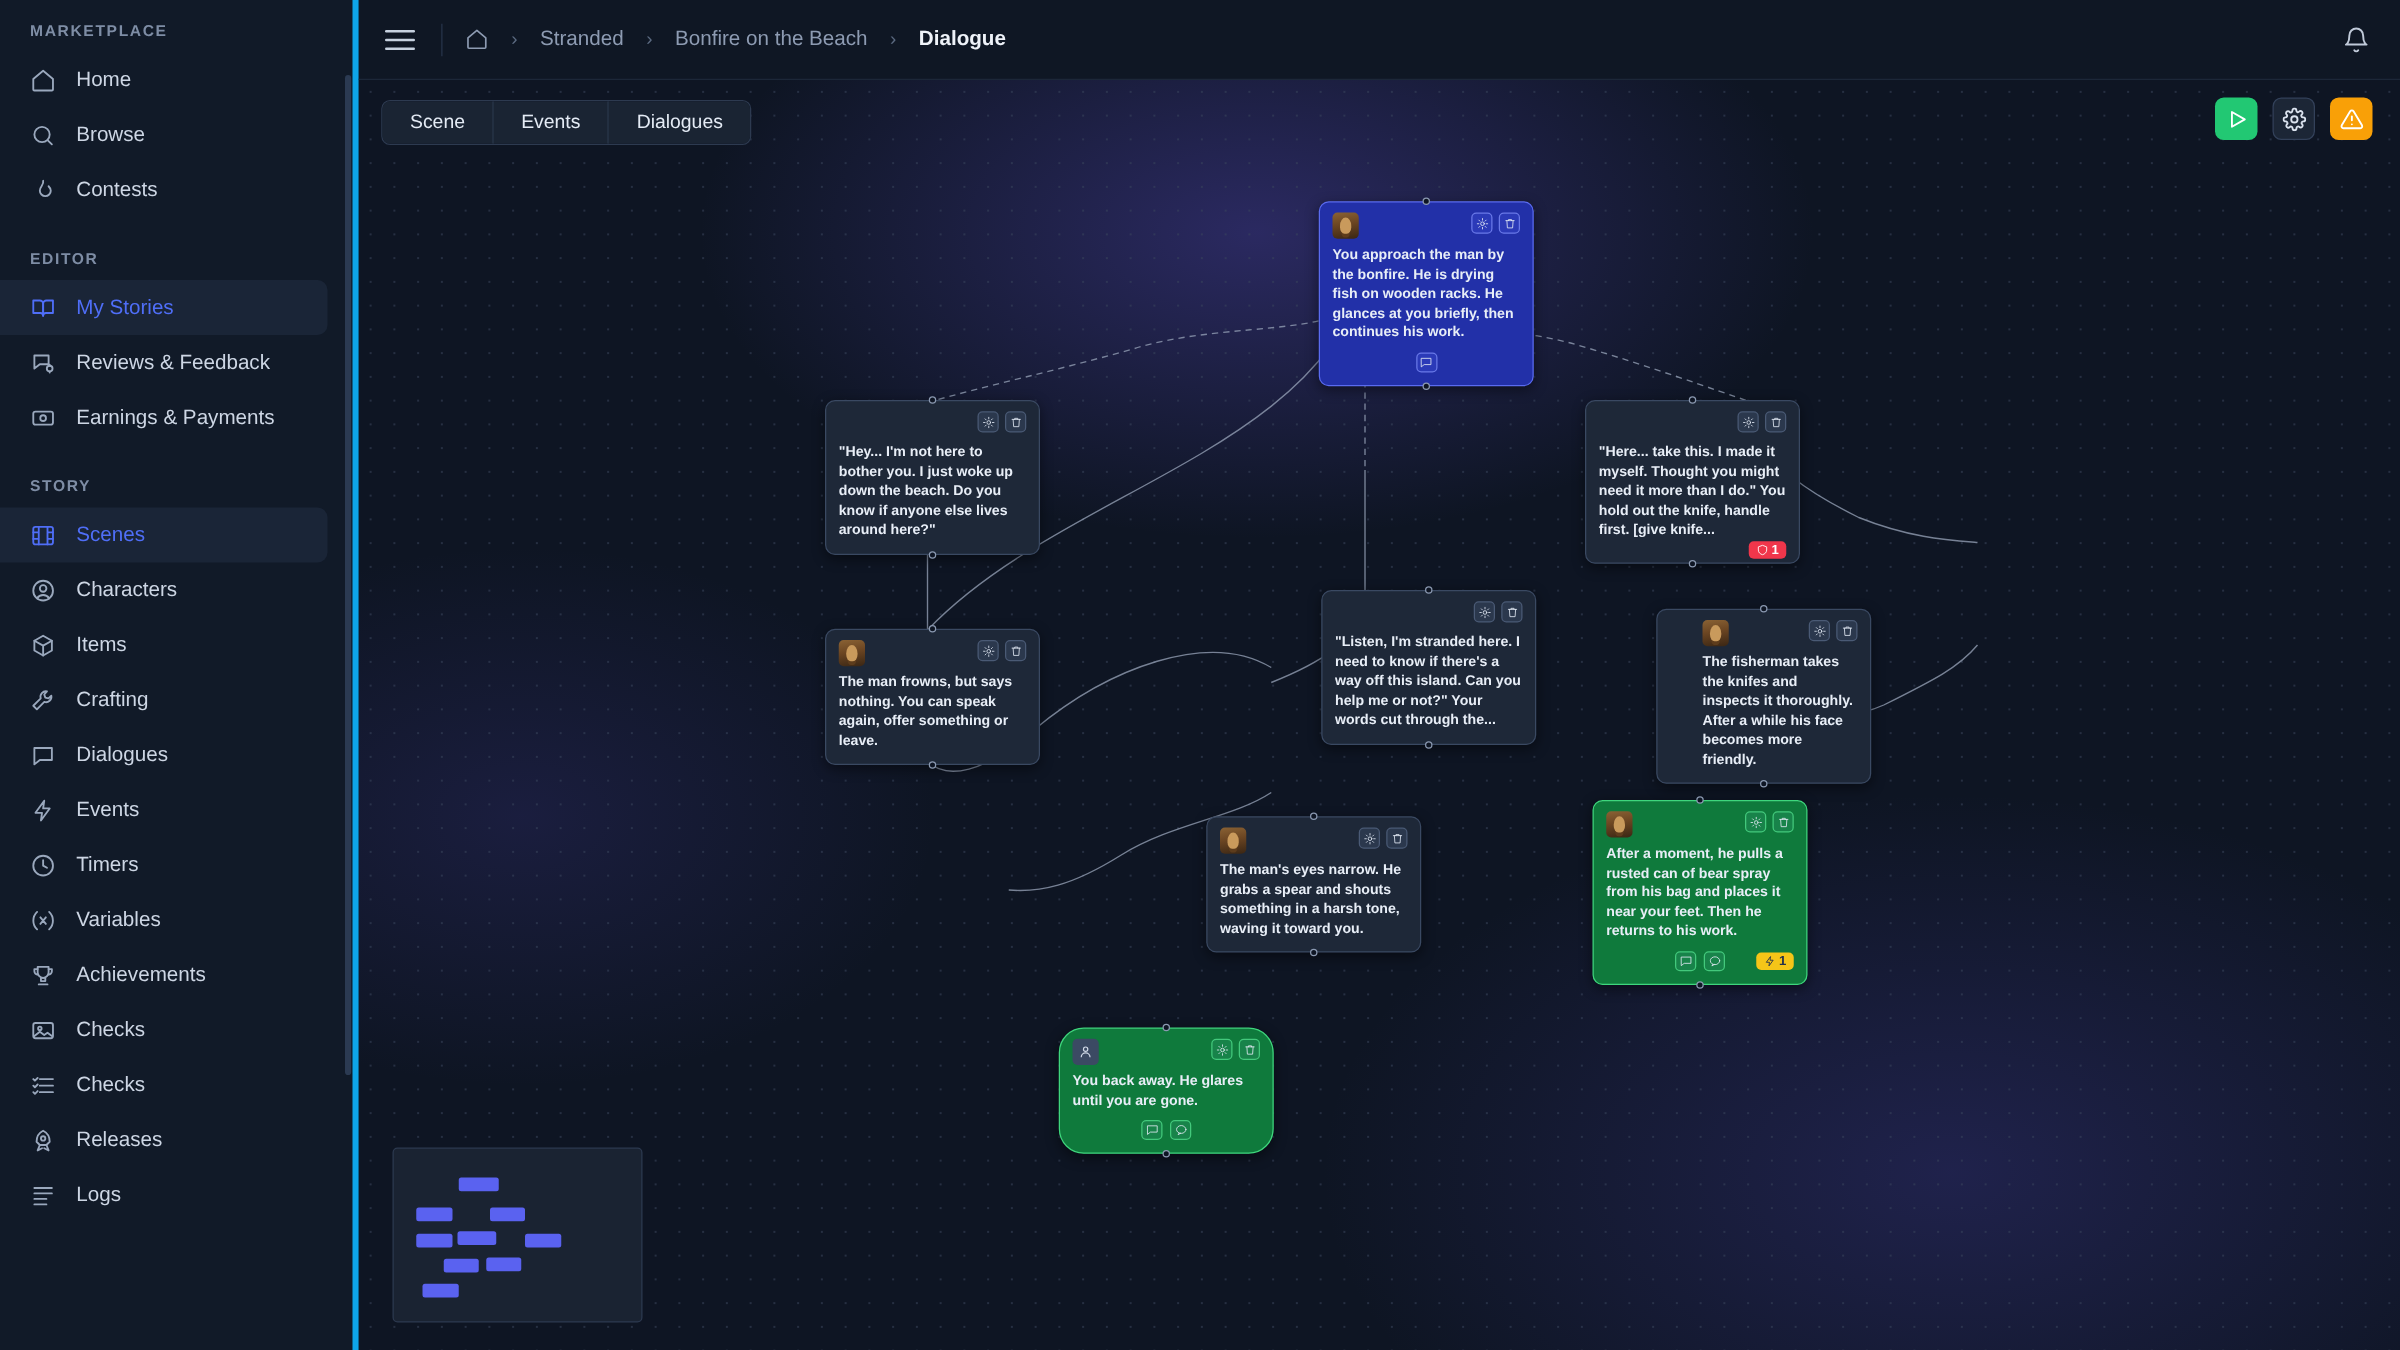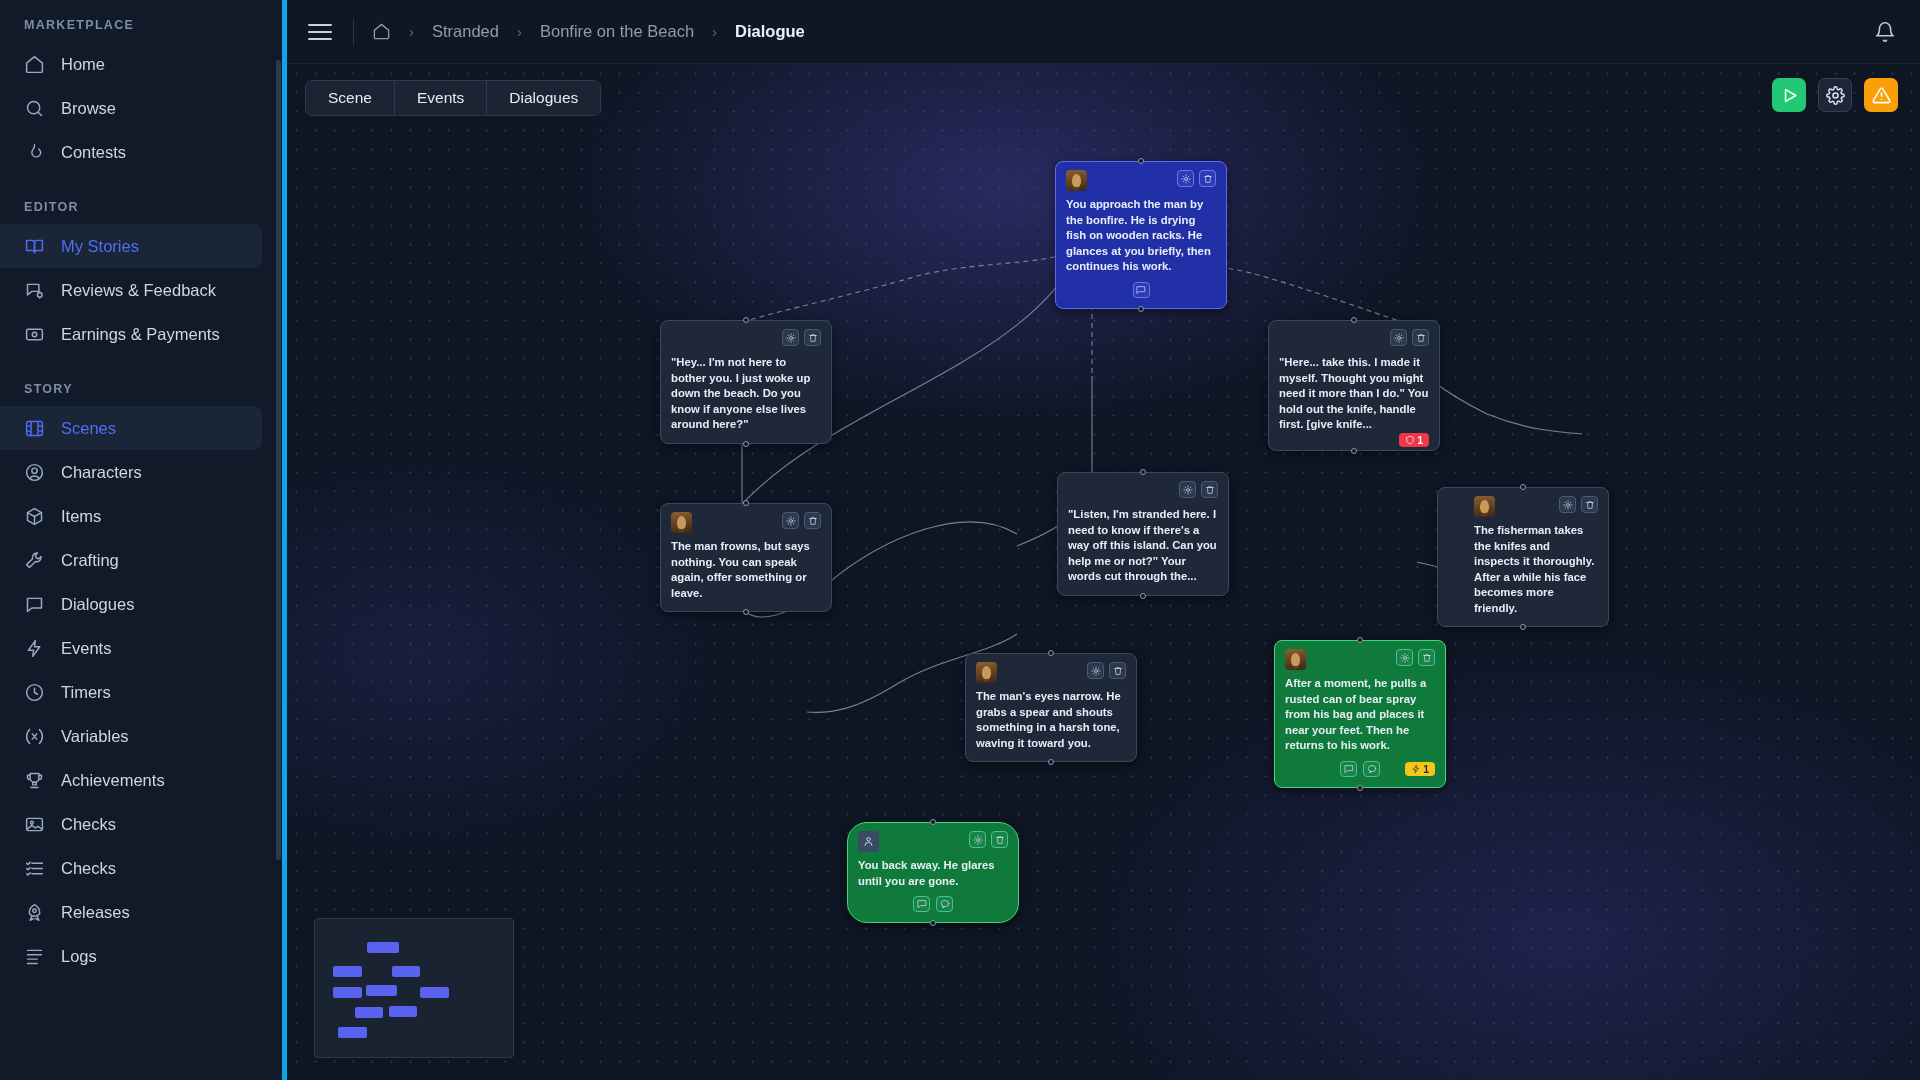--- a/index.html
+++ b/index.html
@@ -536,21 +536,21 @@
                 <span class="nbtn">
                   <svg viewBox="0 0 24 24">
                     <path d="M4 6h16M9 6V4h6v2M6 6l1 14h10l1-14"></path>
                   </svg>
                 </span>
               </div>
             </div>
             <div class="ntext">"Listen, I'm stranded here. I need to know if there's a way off this island. Can you help me or not?" Your words cut through the...</div>
             <span class="port bot"></span>
           </div>
-          <div class="node " style="left: 1150px; top: 423px; width: 172px; min-height: 92px; padding-left: 36px;">
+          <div class="node " style="left: 1038px; top: 423px; width: 172px; min-height: 92px; padding-left: 36px;">
             <span class="port top"></span>
             <div class="nhead">
               <span class="avatar">
                 <span class="face"></span>
               </span>
               <div class="nbtns">
                 <span class="nbtn">
                   <svg viewBox="0 0 24 24">
                     <circle cx="12" cy="12" r="3.5"></circle>
                     <path d="M12 2v3M12 19v3M2 12h3M19 12h3M5 5l2 2M17 17l2 2M19 5l-2 2M7 17l-2 2"></path>

